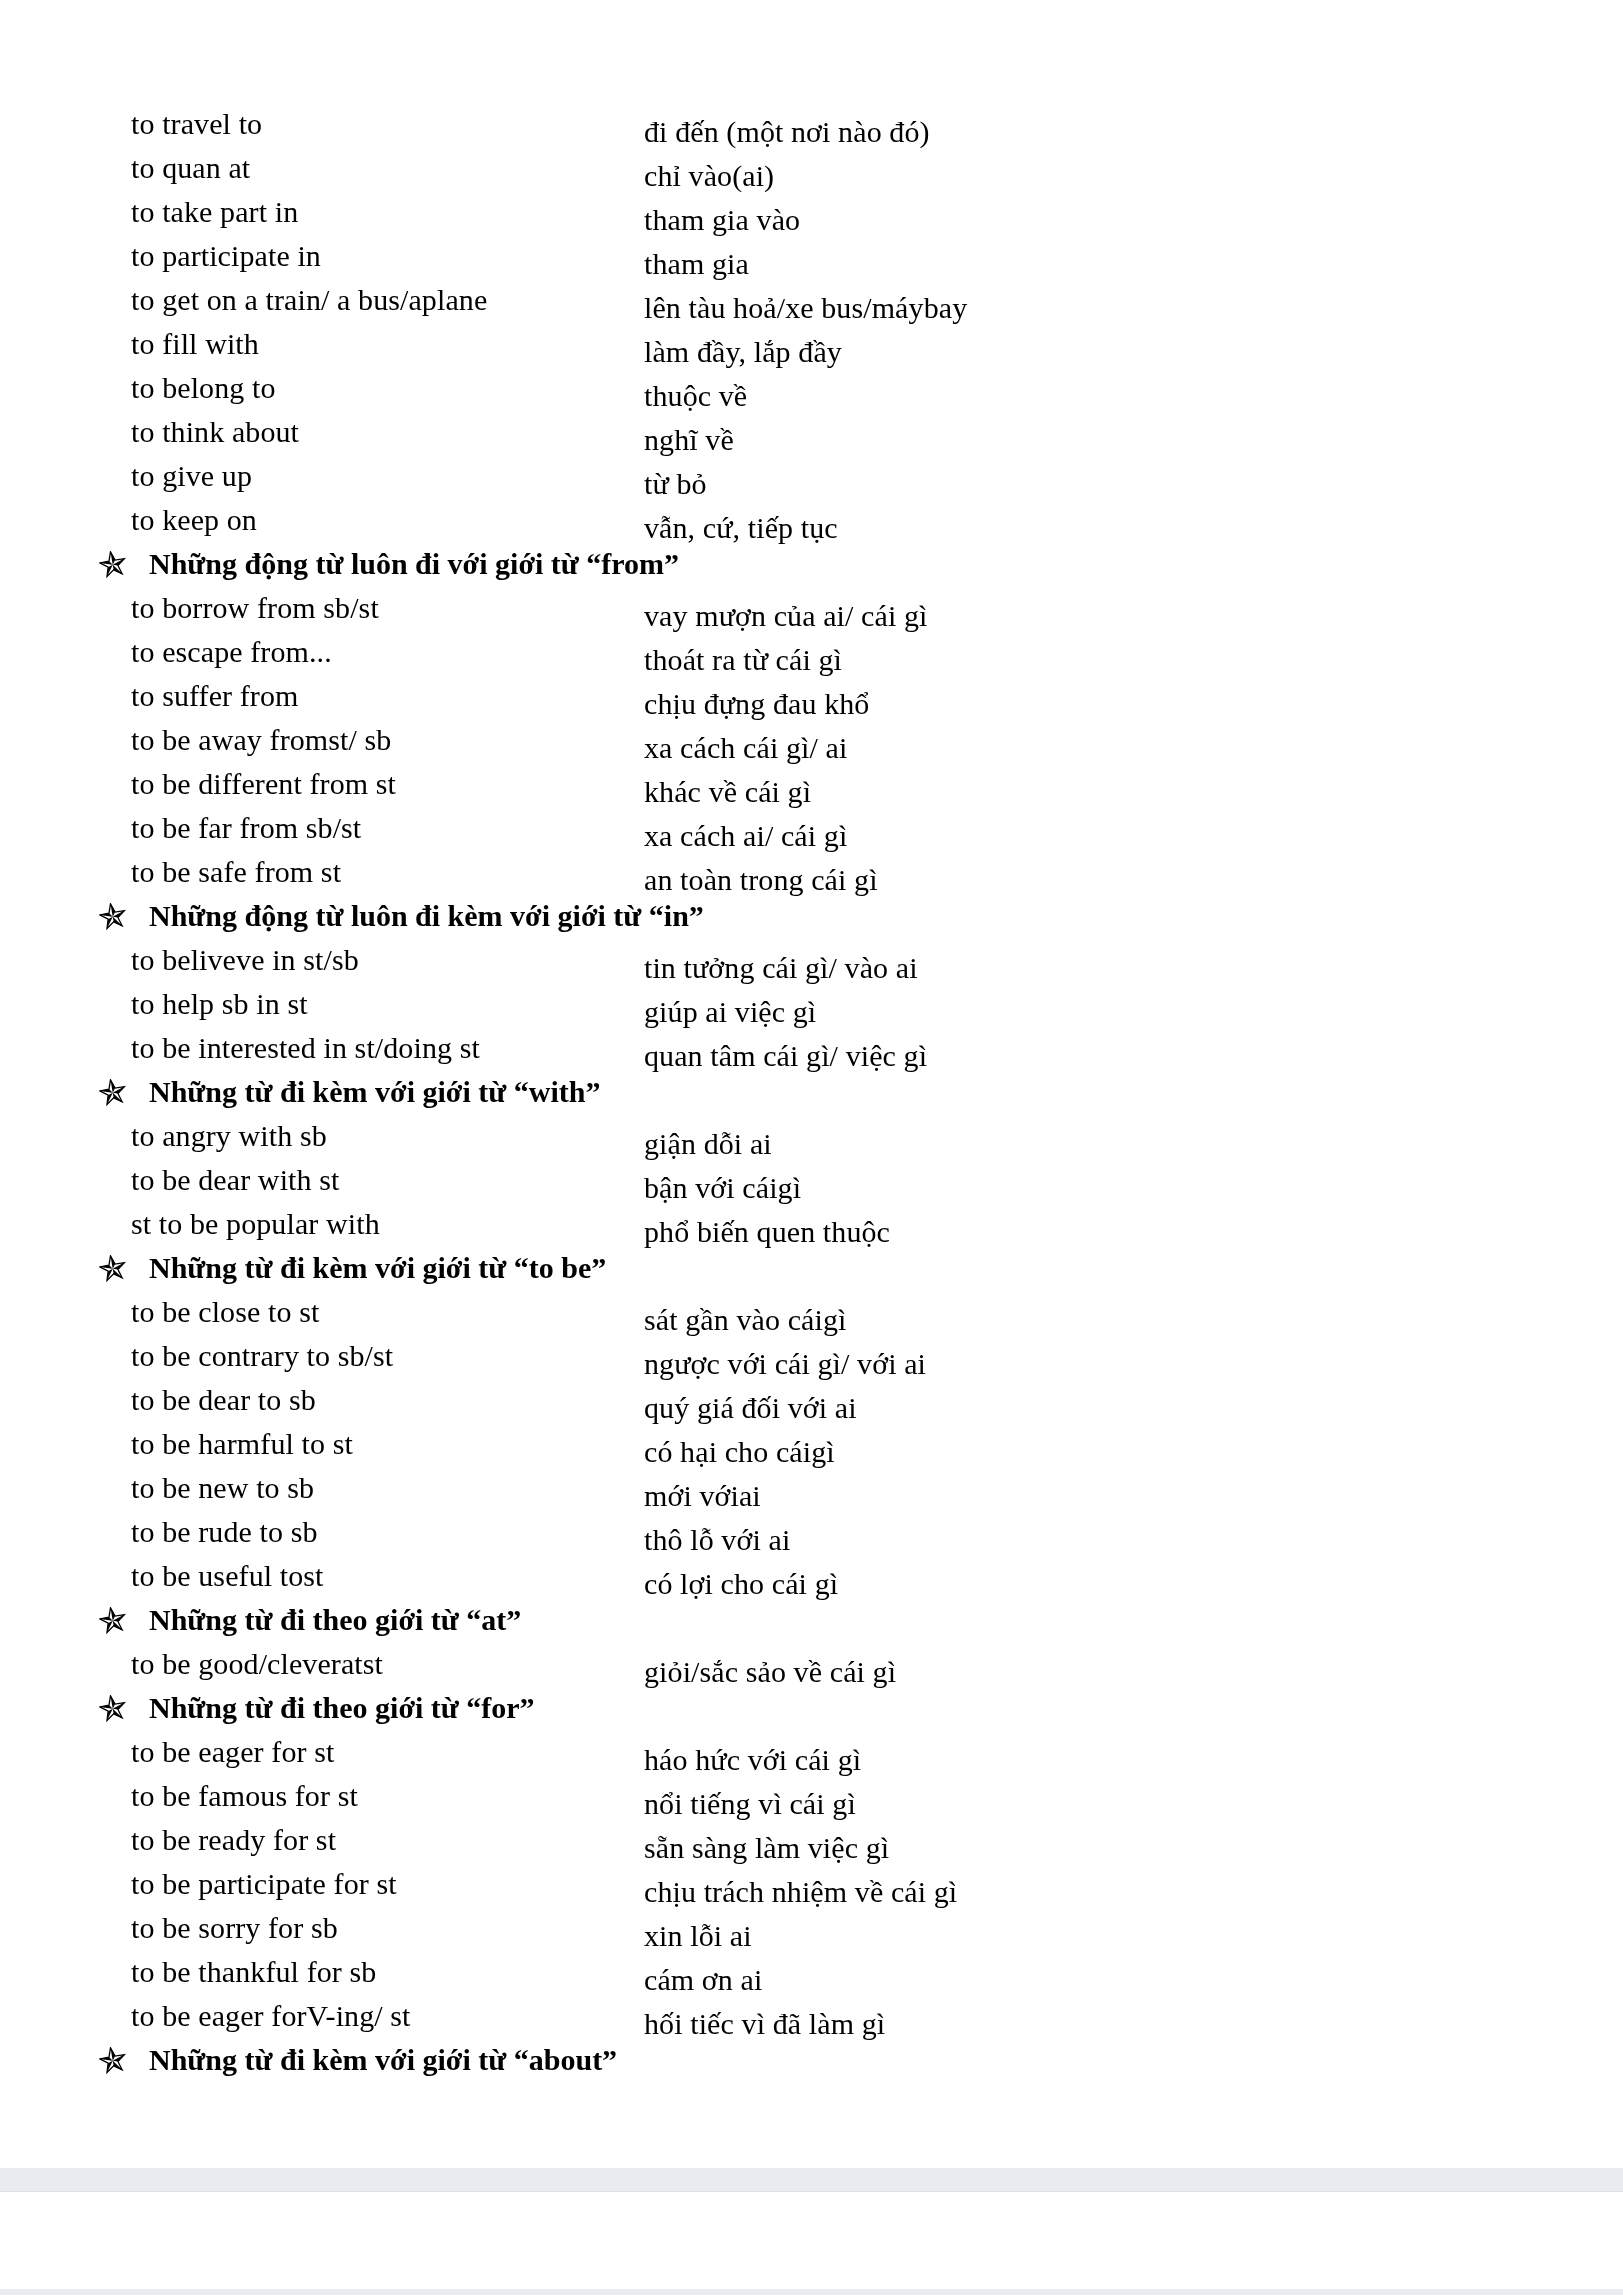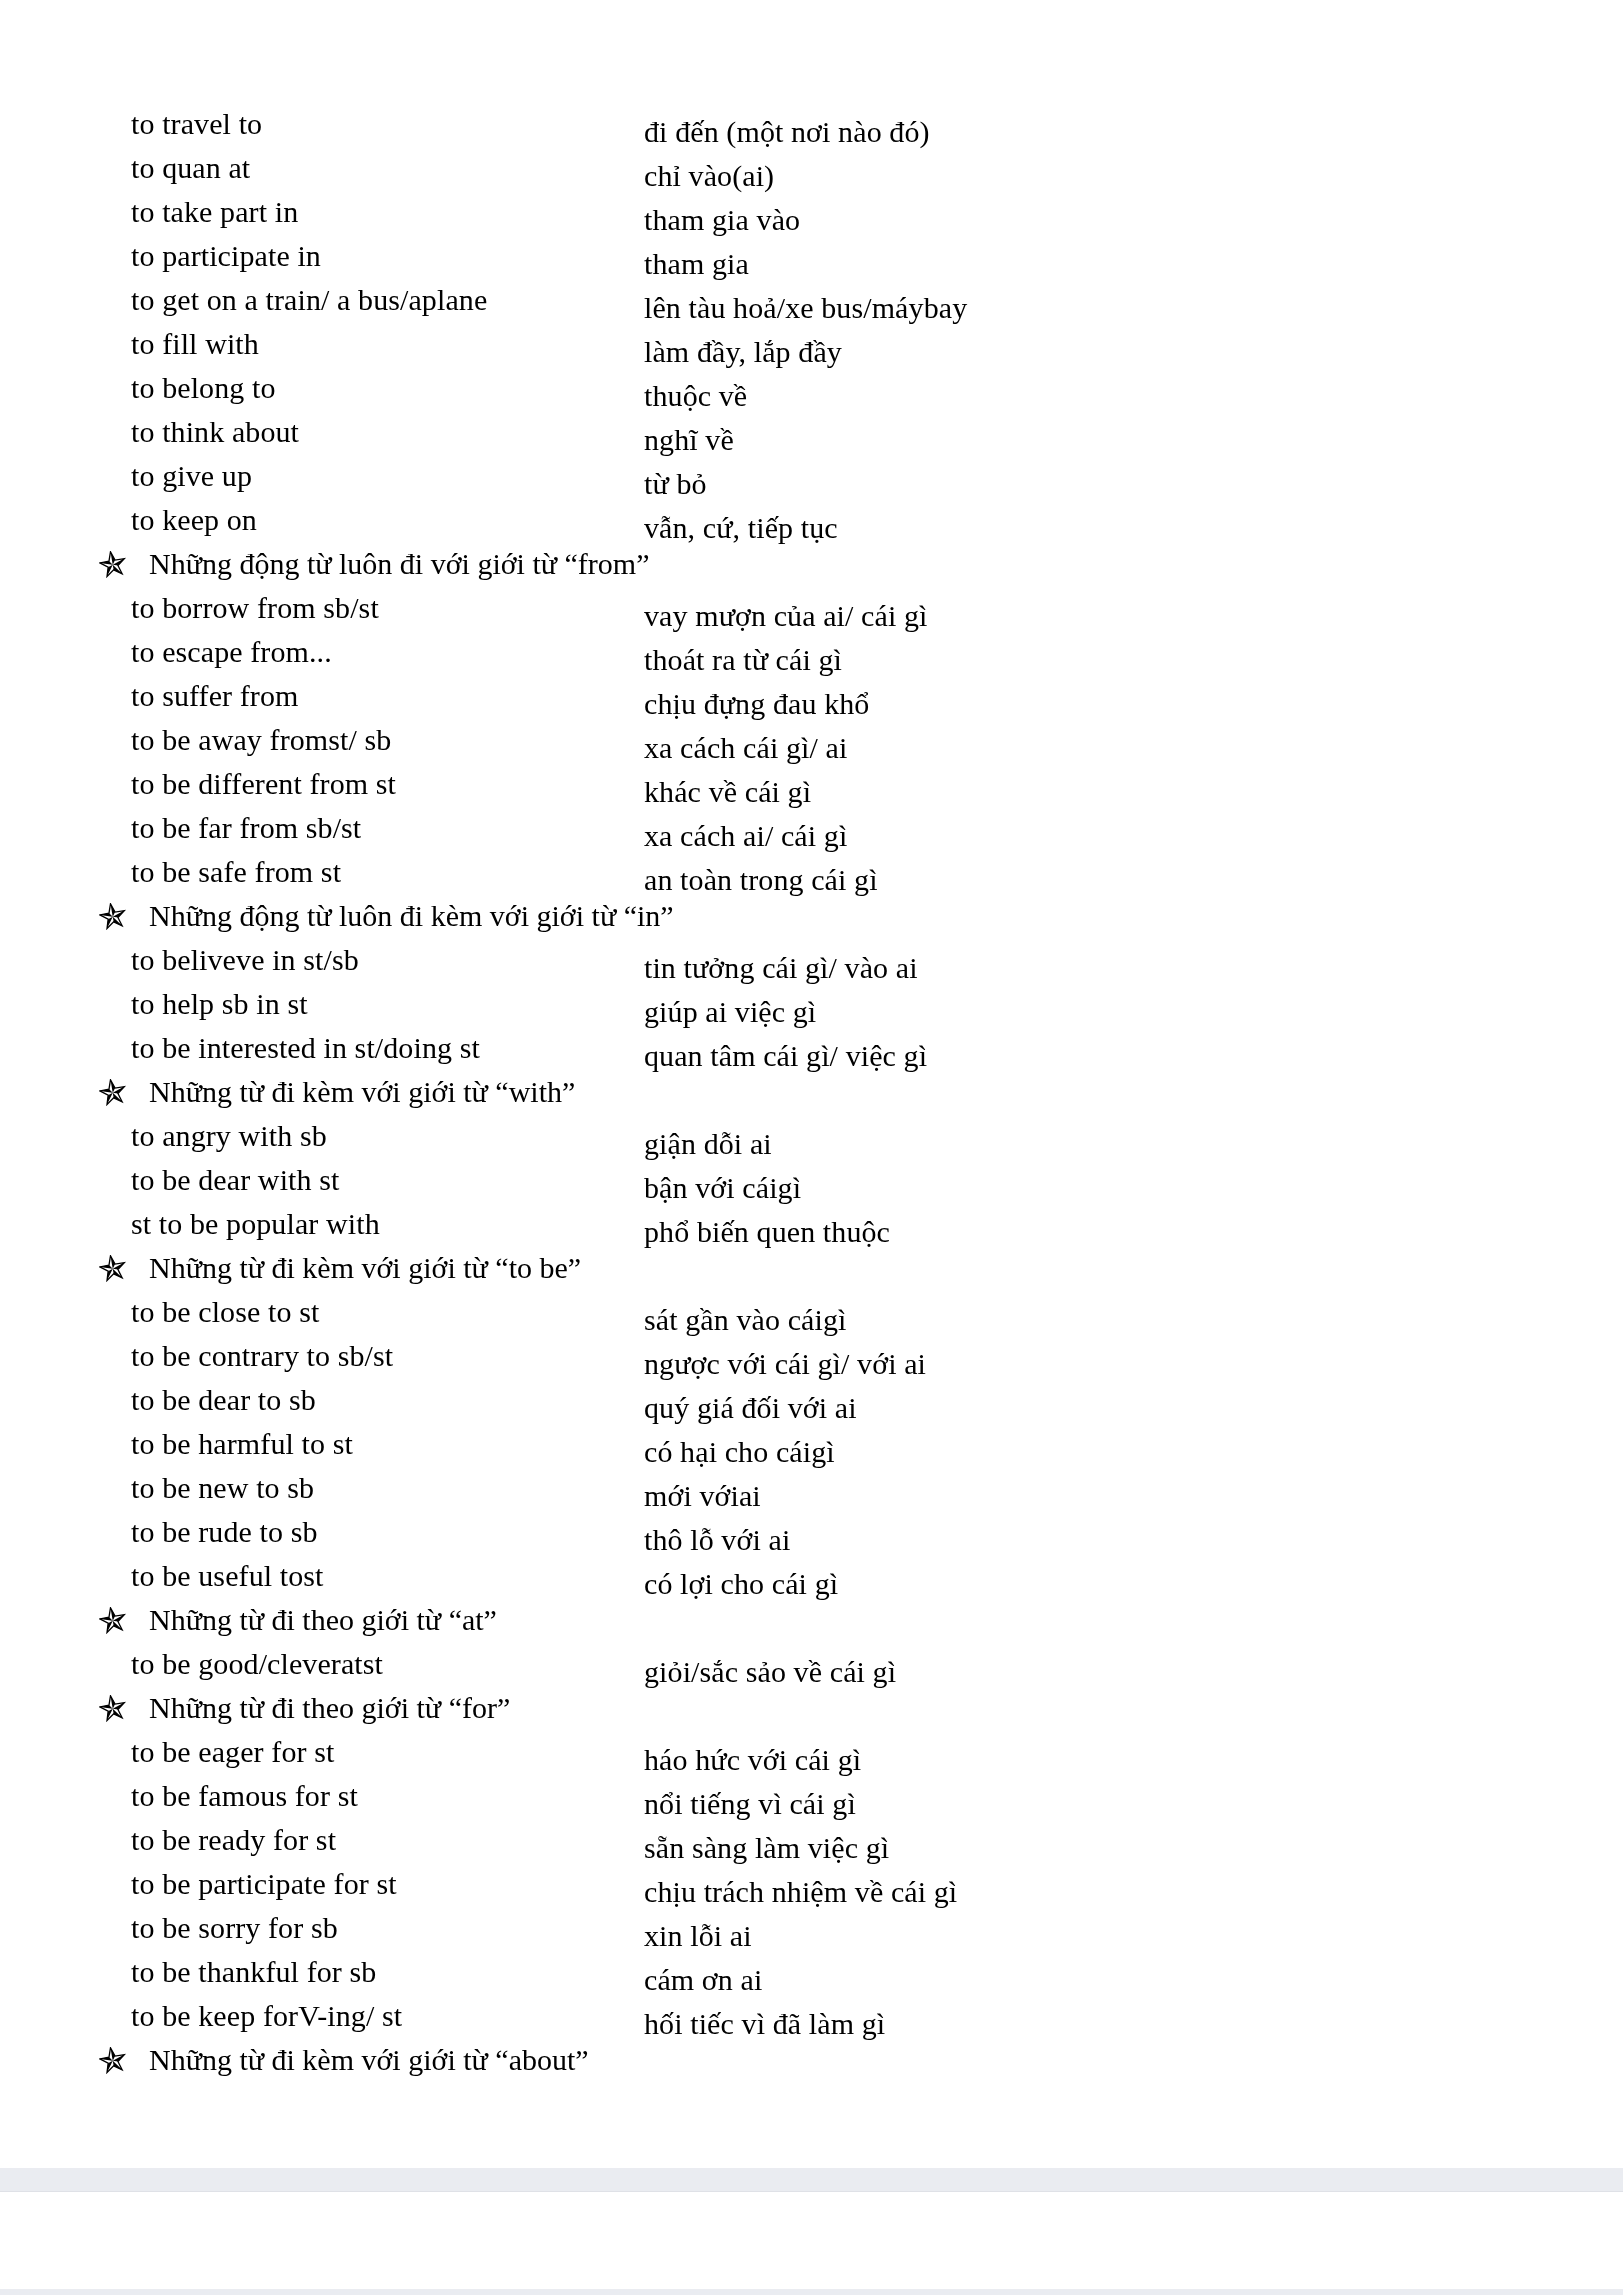--- a/index.html
+++ b/index.html
@@ -36,21 +36,21 @@
   }
   .row .en  { left: 131px; text-align: right; }
   .row .vi  { left: 644px; margin-top: 8px; }
   .hdr .label {
     position: absolute;
     left: 149px;
     top: 0;
     height: 44px;
     line-height: 44px;
     font-size: 30px;
-    font-weight: normal;
+    font-weight: bold;
     white-space: nowrap;
   }
   .hdr .star {
     position: absolute;
     left: 99px;
     top: 8.5px;
     width: 27.5px;
     height: 27.5px;
   }
   .pagebar {
@@ -250,21 +250,21 @@
     </div>
     <div class="row">
       <span class="cell en">to be sorry for sb</span>
       <span class="cell vi">xin lỗi ai</span>
     </div>
     <div class="row">
       <span class="cell en">to be thankful for sb</span>
       <span class="cell vi">cám ơn ai</span>
     </div>
     <div class="row">
-      <span class="cell en">to be keep forV-ing/ st</span>
+      <span class="cell en">to be eager forV-ing/ st</span>
       <span class="cell vi">hối tiếc vì đã làm gì</span>
     </div>
     <div class="row hdr">
       <span class="star"><svg viewBox="0 0 42 42" width="27.5" height="27.5">
           <path d="M17.53 1.30 L24.51 13.81 L38.66 11.61 L28.92 22.11 L35.39 34.89 L22.39 28.88 L12.23 38.98 L13.94 24.76 L1.19 18.22 L15.25 15.44 Z" fill="#ffffff" stroke="#000000" stroke-width="2" stroke-linejoin="miter"></path>
           <path d="M17.53 1.30 L24.51 13.81 L21 21 Z M38.66 11.61 L28.92 22.11 L21 21 Z M35.39 34.89 L22.39 28.88 L21 21 Z M12.23 38.98 L13.94 24.76 L21 21 Z M1.19 18.22 L15.25 15.44 L21 21 Z" fill="#000000"></path>
         </svg></span>
       <span class="label">Những từ đi kèm với giới từ “about”</span>
     </div>
   </div>

